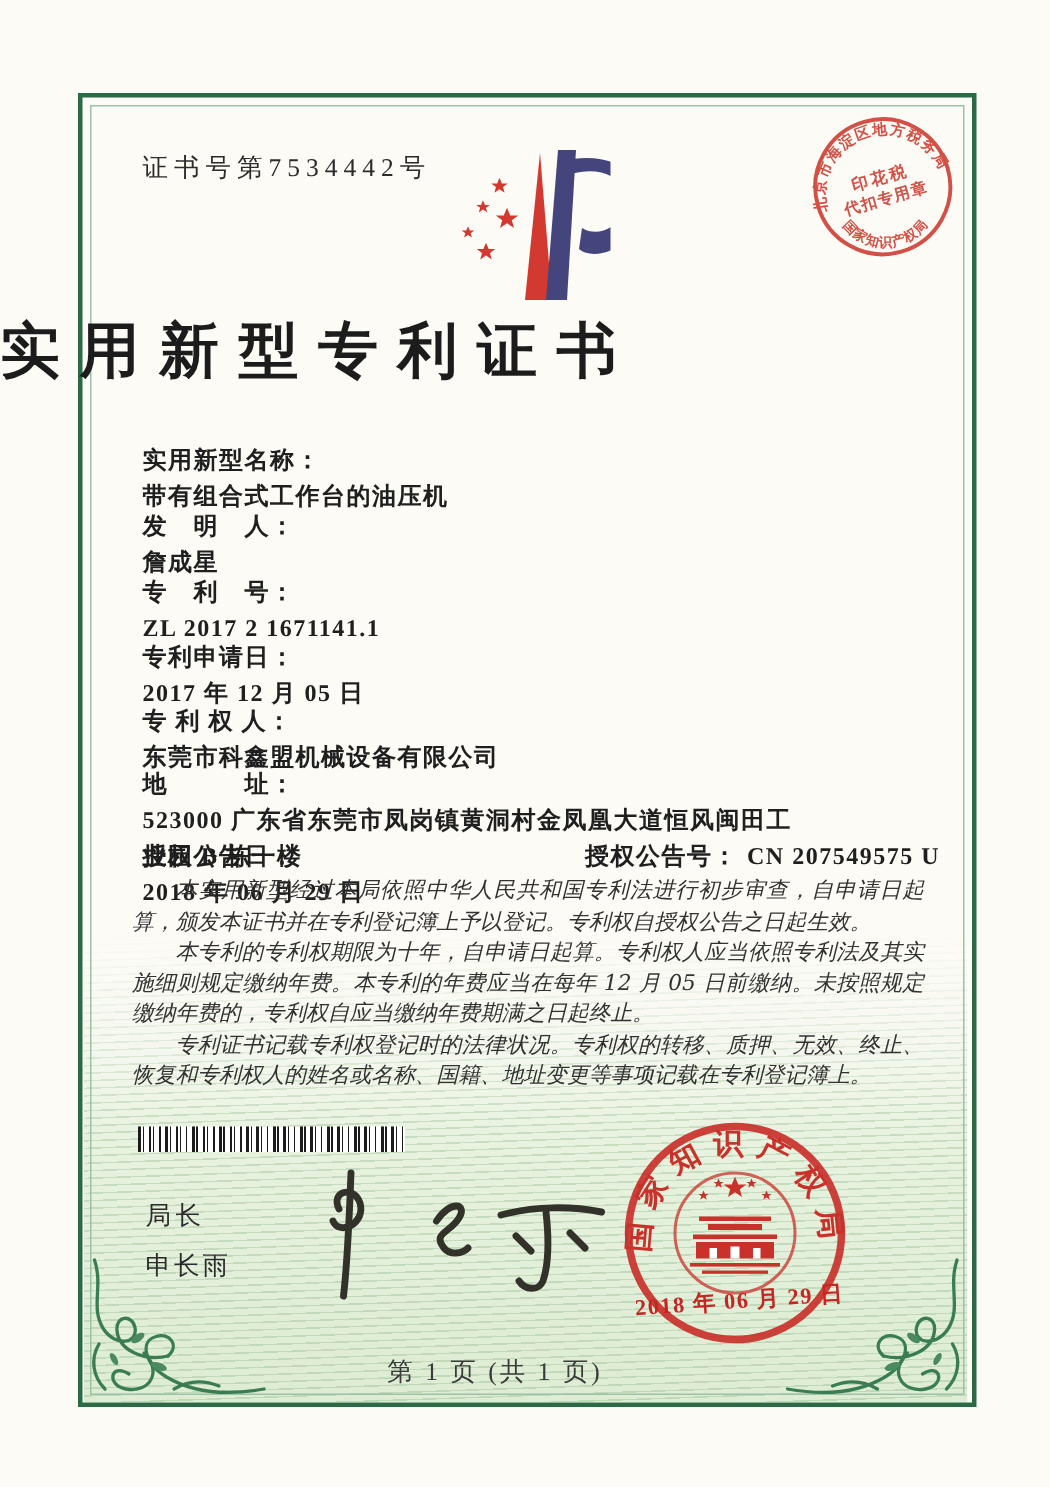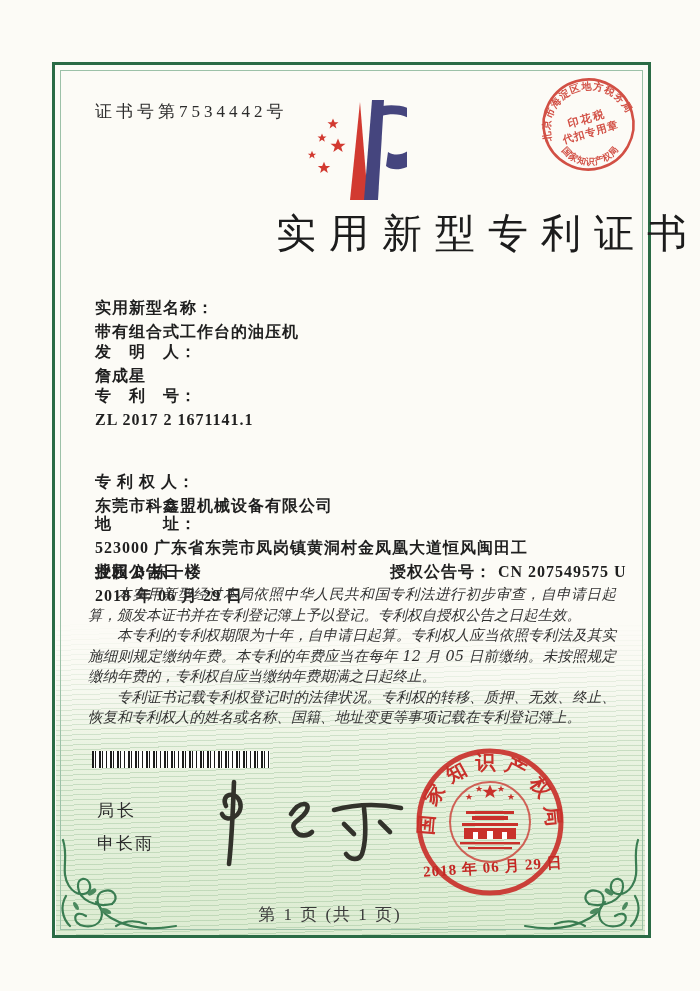--- a/index.html
+++ b/index.html
@@ -13,22 +13,22 @@
   
   .guilloche{position:absolute;left:56px;top:620px;width:589px;height:315px;
      background:
        repeating-linear-gradient(178deg, rgba(122,172,122,.30) 0 1px, rgba(0,0,0,0) 1px 5px),
        linear-gradient(to bottom, rgba(235,244,228,0) 0%, rgba(228,240,219,.85) 45%, #ddecd2 100%);
      -webkit-mask-image:linear-gradient(to bottom, transparent 0%, #000 40%);
      mask-image:linear-gradient(to bottom, transparent 0%, #000 40%);}
   
   .cert-no{position:absolute;left:95px;top:100px;font-size:17px;letter-spacing:4px;color:#2b2b2b;}
   .logo{position:absolute;left:293px;top:98px;width:114px;height:110px;}
-  .title{position:absolute;left:0;top:206px;width:700px;text-align:right;
-         font-size:40px;font-weight:400;letter-spacing:13px;color:#1c1c1c;}
+  .title{position:absolute;left:0;top:206px;width:700px;text-align:left;
+         font-size:40px;font-weight:700;letter-spacing:13px;color:#1c1c1c;}
   
   .field{position:absolute;left:95px;width:535px;display:flex;align-items:flex-start;
          font-size:16px;font-weight:600;letter-spacing:1px;color:#1f1f1f;line-height:24px;flex-direction:column;}
   .field .lab{white-space:nowrap;margin-right:6px;}
   .field .val{max-width:440px;}
   .f0{top:296px}.f1{top:340px}.f2{top:384px}.f3{top:427px}.f4{top:470px}.f5{top:512px}
   .f6{top:560px}
   .f6 .pair2{position:absolute;left:295px;top:0;display:flex;}
   
   .paras{position:absolute;left:88px;top:584px;width:528px;}
@@ -120,20 +120,24 @@
     <span class="lab">实用新型名称：</span>
     <span class="val">带有组合式工作台的油压机</span>
   </div>
   <div class="field f1">
     <span class="lab">发　明　人：</span>
     <span class="val">詹成星</span>
   </div>
   <div class="field f2">
     <span class="lab">专　利　号：</span>
     <span class="val">ZL 2017 2 1671141.1</span>
+  </div>
+  <div class="field f3">
+    <span class="lab">专利申请日：</span>
+    <span class="val">2017 年 12 月 05 日</span>
   </div>
   <div class="field f4">
     <span class="lab">专 利 权 人：</span>
     <span class="val">东莞市科鑫盟机械设备有限公司</span>
   </div>
   <div class="field f5">
     <span class="lab">地　　　址：</span>
     <span class="val">523000 广东省东莞市凤岗镇黄洞村金凤凰大道恒风闽田工业园 B 栋一楼</span>
   </div>
   <div class="field f6">

